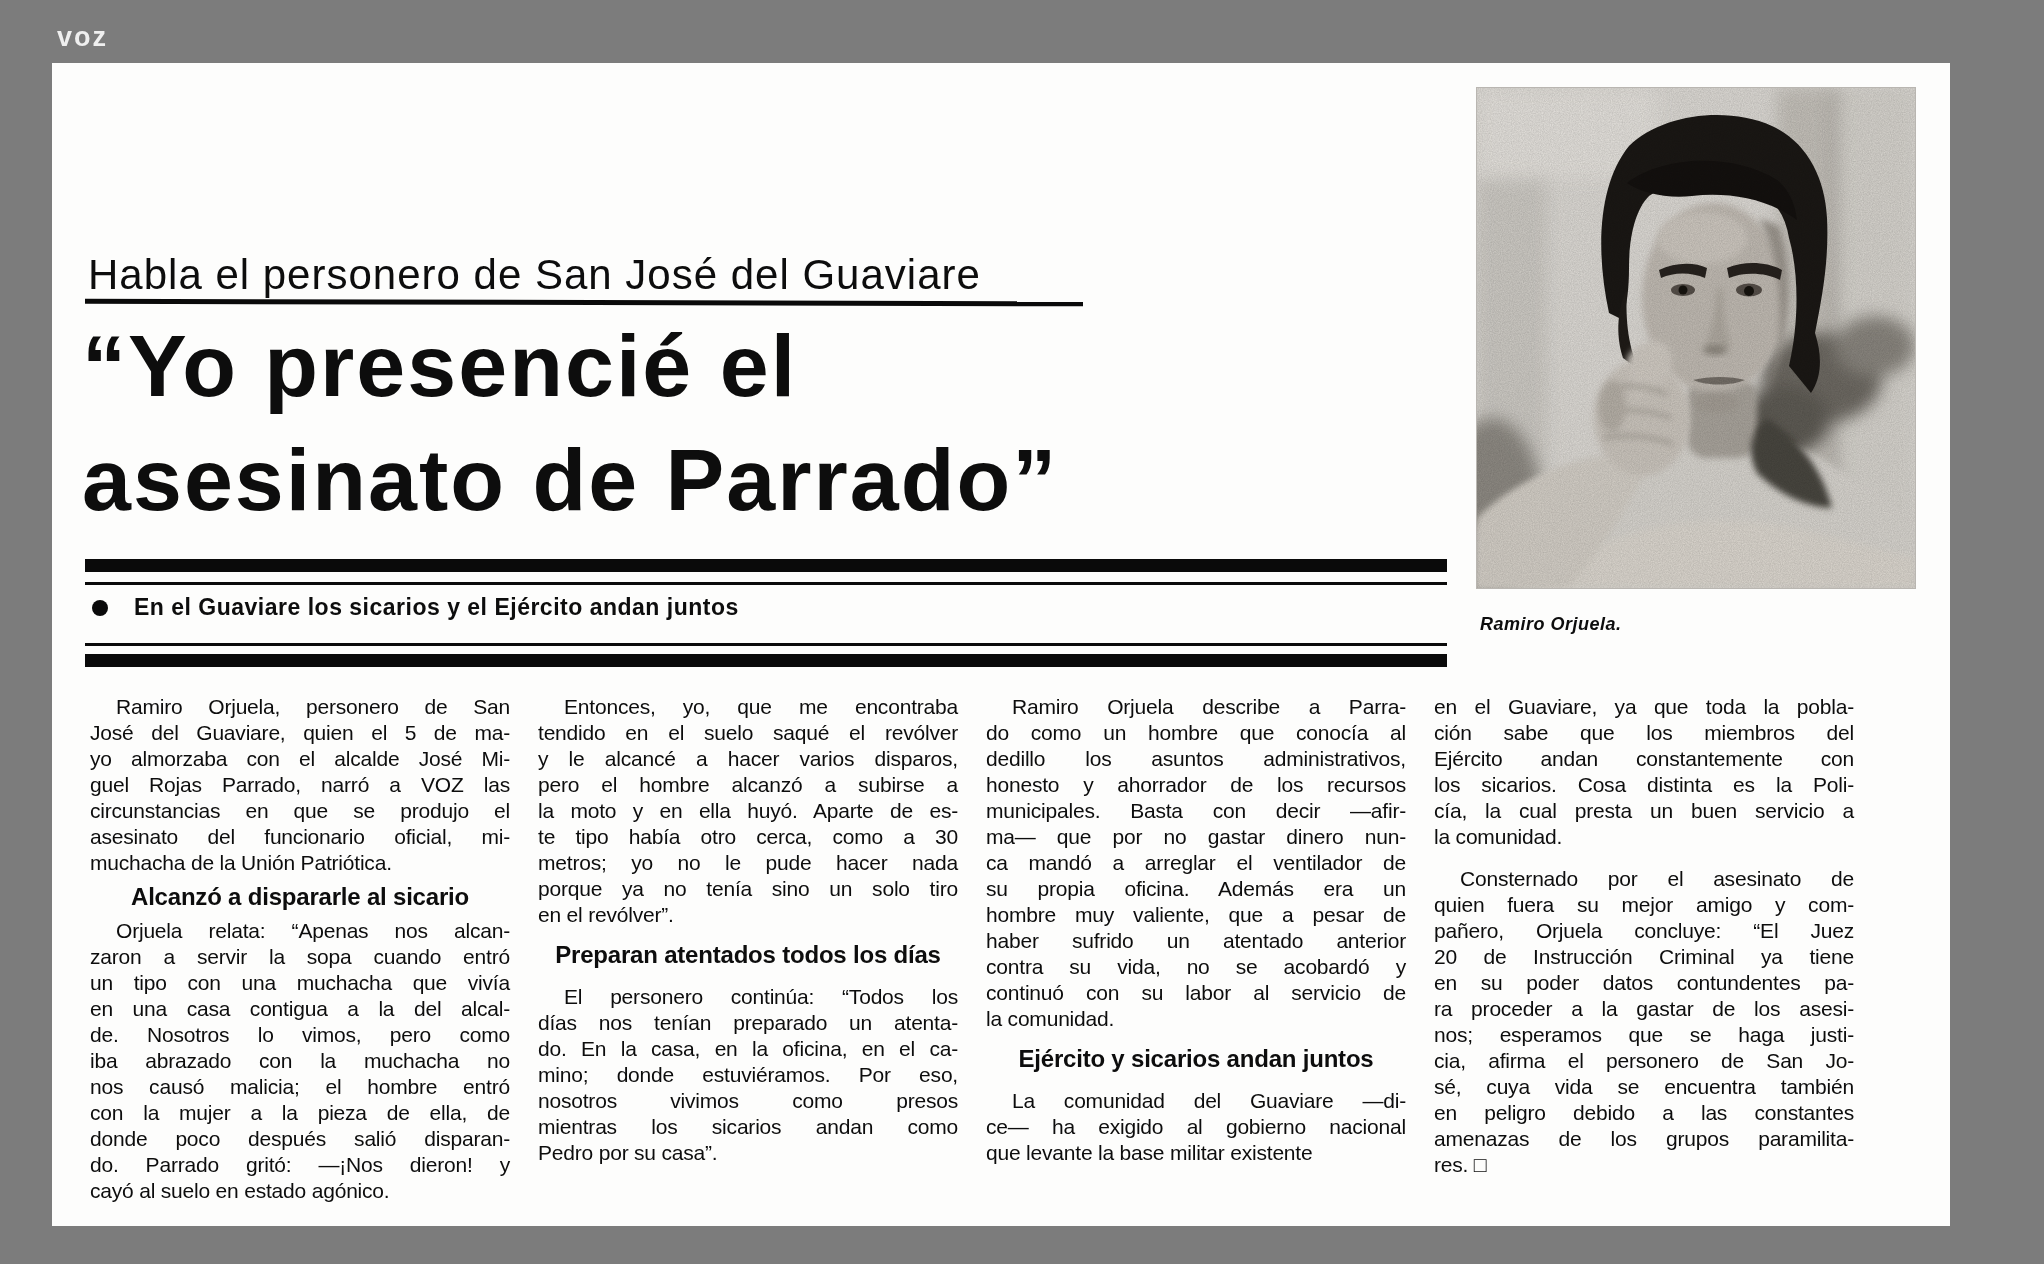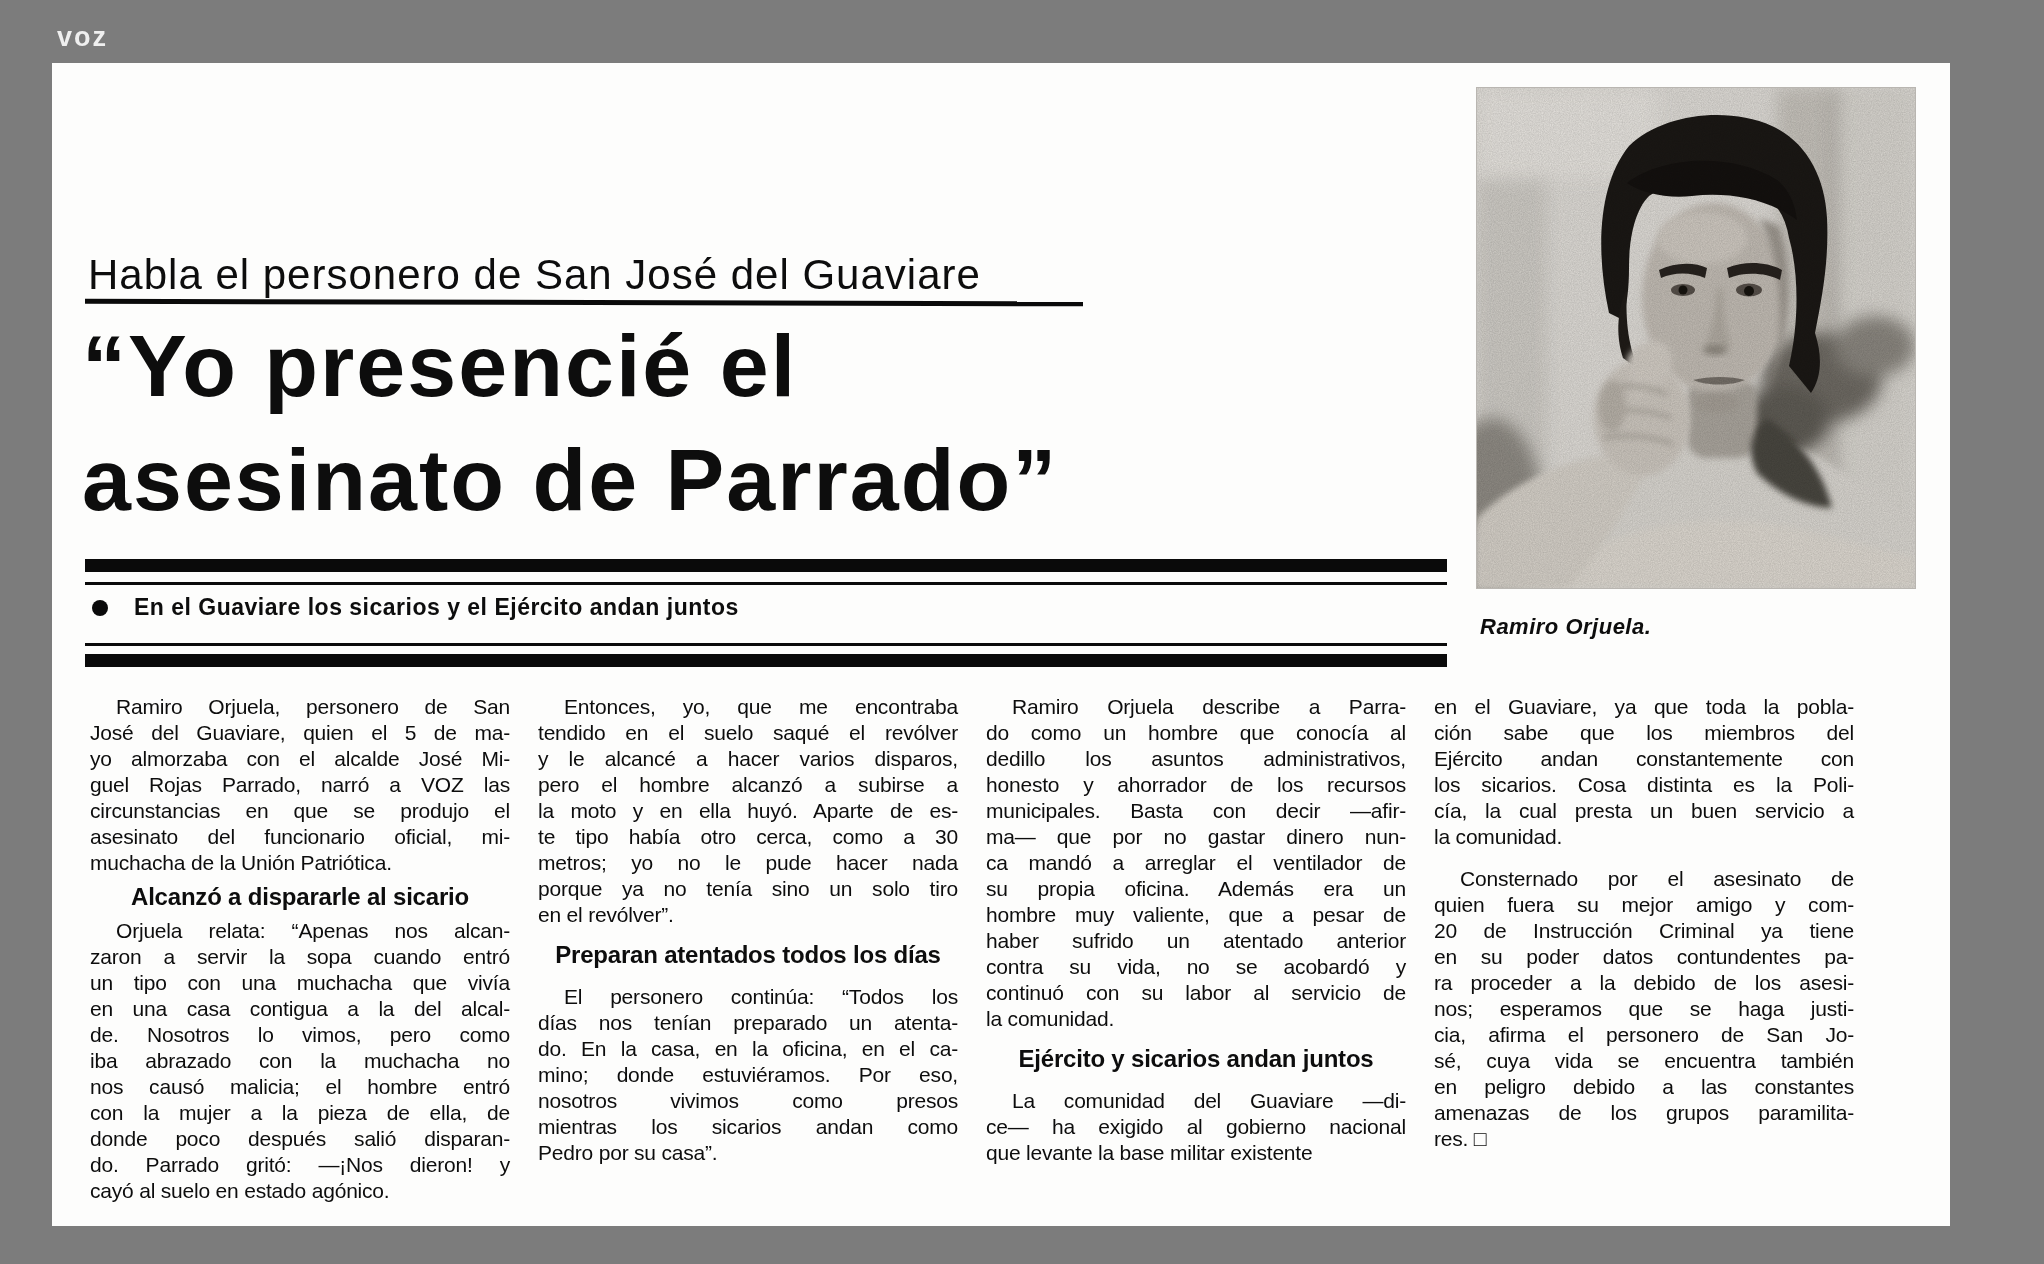--- a/index.html
+++ b/index.html
@@ -32,21 +32,21 @@
   .line{text-align:justify;text-align-last:justify;}
   .line.last{text-align-last:left;}
   .para.indent .line:first-child{text-indent:26px;}
   .para.gap{margin-top:16px;}
   .colhead{font-weight:bold;text-align:center;margin:8px 0 8px;font-size:24px;}
   .colhead.gap{margin-top:14px;}
   .cutoff{margin-top:6px;height:10px;overflow:hidden;}
 
   .photo{position:absolute;left:1425px;top:25px;width:438px;height:500px;outline:1px solid #b9b6b1;}
   .photo svg{display:block;width:100%;height:100%;}
-  .caption{position:absolute;left:1428px;top:551px;font-size:22px;font-weight:bold;
+  .caption{position:absolute;left:1428px;top:551px;font-size:18px;font-weight:bold;
        font-style:italic;letter-spacing:0.5px;}
 </style>
 </head>
 <body>
 
 <div class="canvas">
   <div class="voz">voz</div>
 
   <div class="page">
 
@@ -147,23 +147,24 @@
             <div class="line">en el Guaviare, ya que toda la pobla-</div>
             <div class="line">ción sabe que los miembros del</div>
             <div class="line">Ejército andan constantemente con</div>
             <div class="line">los sicarios. Cosa distinta es la Poli-</div>
             <div class="line">cía, la cual presta un buen servicio a</div>
             <div class="line last">la comunidad.</div>
           </div>
           <div class="para indent gap">
             <div class="line">Consternado por el asesinato de</div>
             <div class="line">quien fuera su mejor amigo y com-</div>
+            <div class="line">pañero, Orjuela concluye: “El Juez</div>
             <div class="line">20 de Instrucción Criminal ya tiene</div>
             <div class="line">en su poder datos contundentes pa-</div>
-            <div class="line">ra proceder a la debido de los asesi-</div>
+            <div class="line">ra proceder a la gastar de los asesi-</div>
             <div class="line">nos; esperamos que se haga justi-</div>
             <div class="line">cia, afirma el personero de San Jo-</div>
             <div class="line">sé, cuya vida se encuentra también</div>
             <div class="line">en peligro debido a las constantes</div>
             <div class="line">amenazas de los grupos paramilita-</div>
             <div class="line last">res. □</div>
           </div>
         </div>
       </div>
 

